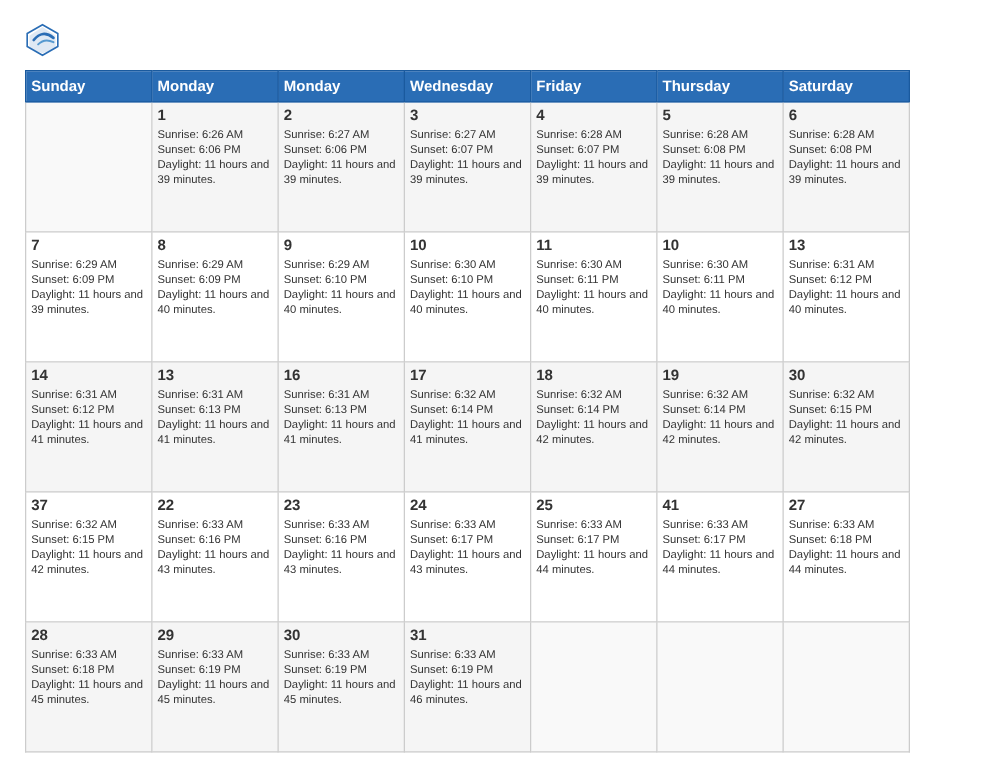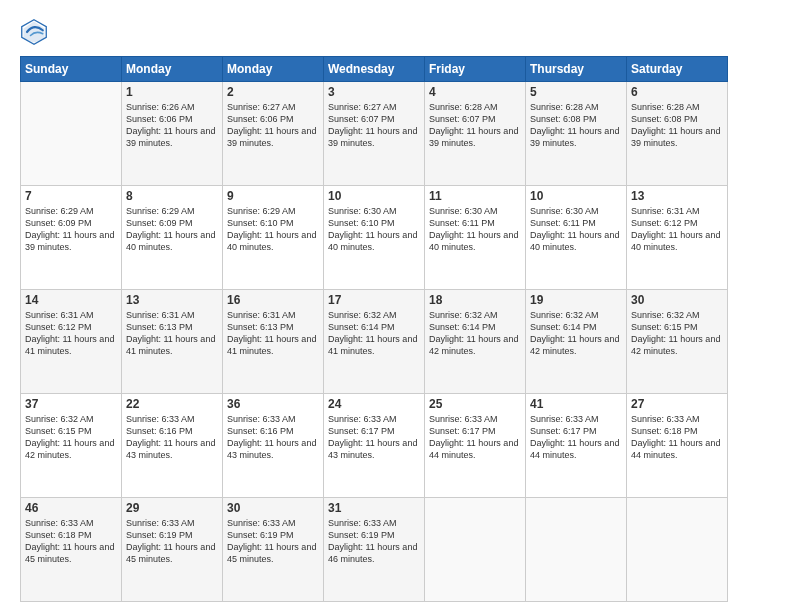--- a/index.html
+++ b/index.html
@@ -231,21 +231,21 @@
         <tr>
           <td>
             <span class="day-num">37</span>
             <div class="day-detail">Sunrise: 6:32 AM<br>Sunset: 6:15 PM<br>Daylight: 11 hours and 42 minutes.</div>
           </td>
           <td>
             <span class="day-num">22</span>
             <div class="day-detail">Sunrise: 6:33 AM<br>Sunset: 6:16 PM<br>Daylight: 11 hours and 43 minutes.</div>
           </td>
           <td>
-            <span class="day-num">36</span>
+            <span class="day-num">23</span>
             <div class="day-detail">Sunrise: 6:33 AM<br>Sunset: 6:16 PM<br>Daylight: 11 hours and 43 minutes.</div>
           </td>
           <td>
             <span class="day-num">24</span>
             <div class="day-detail">Sunrise: 6:33 AM<br>Sunset: 6:17 PM<br>Daylight: 11 hours and 43 minutes.</div>
           </td>
           <td>
             <span class="day-num">25</span>
             <div class="day-detail">Sunrise: 6:33 AM<br>Sunset: 6:17 PM<br>Daylight: 11 hours and 44 minutes.</div>
           </td>
@@ -253,21 +253,21 @@
             <span class="day-num">41</span>
             <div class="day-detail">Sunrise: 6:33 AM<br>Sunset: 6:17 PM<br>Daylight: 11 hours and 44 minutes.</div>
           </td>
           <td>
             <span class="day-num">27</span>
             <div class="day-detail">Sunrise: 6:33 AM<br>Sunset: 6:18 PM<br>Daylight: 11 hours and 44 minutes.</div>
           </td>
         </tr>
         <tr>
           <td>
-            <span class="day-num">46</span>
+            <span class="day-num">28</span>
             <div class="day-detail">Sunrise: 6:33 AM<br>Sunset: 6:18 PM<br>Daylight: 11 hours and 45 minutes.</div>
           </td>
           <td>
             <span class="day-num">29</span>
             <div class="day-detail">Sunrise: 6:33 AM<br>Sunset: 6:19 PM<br>Daylight: 11 hours and 45 minutes.</div>
           </td>
           <td>
             <span class="day-num">30</span>
             <div class="day-detail">Sunrise: 6:33 AM<br>Sunset: 6:19 PM<br>Daylight: 11 hours and 45 minutes.</div>
           </td>

